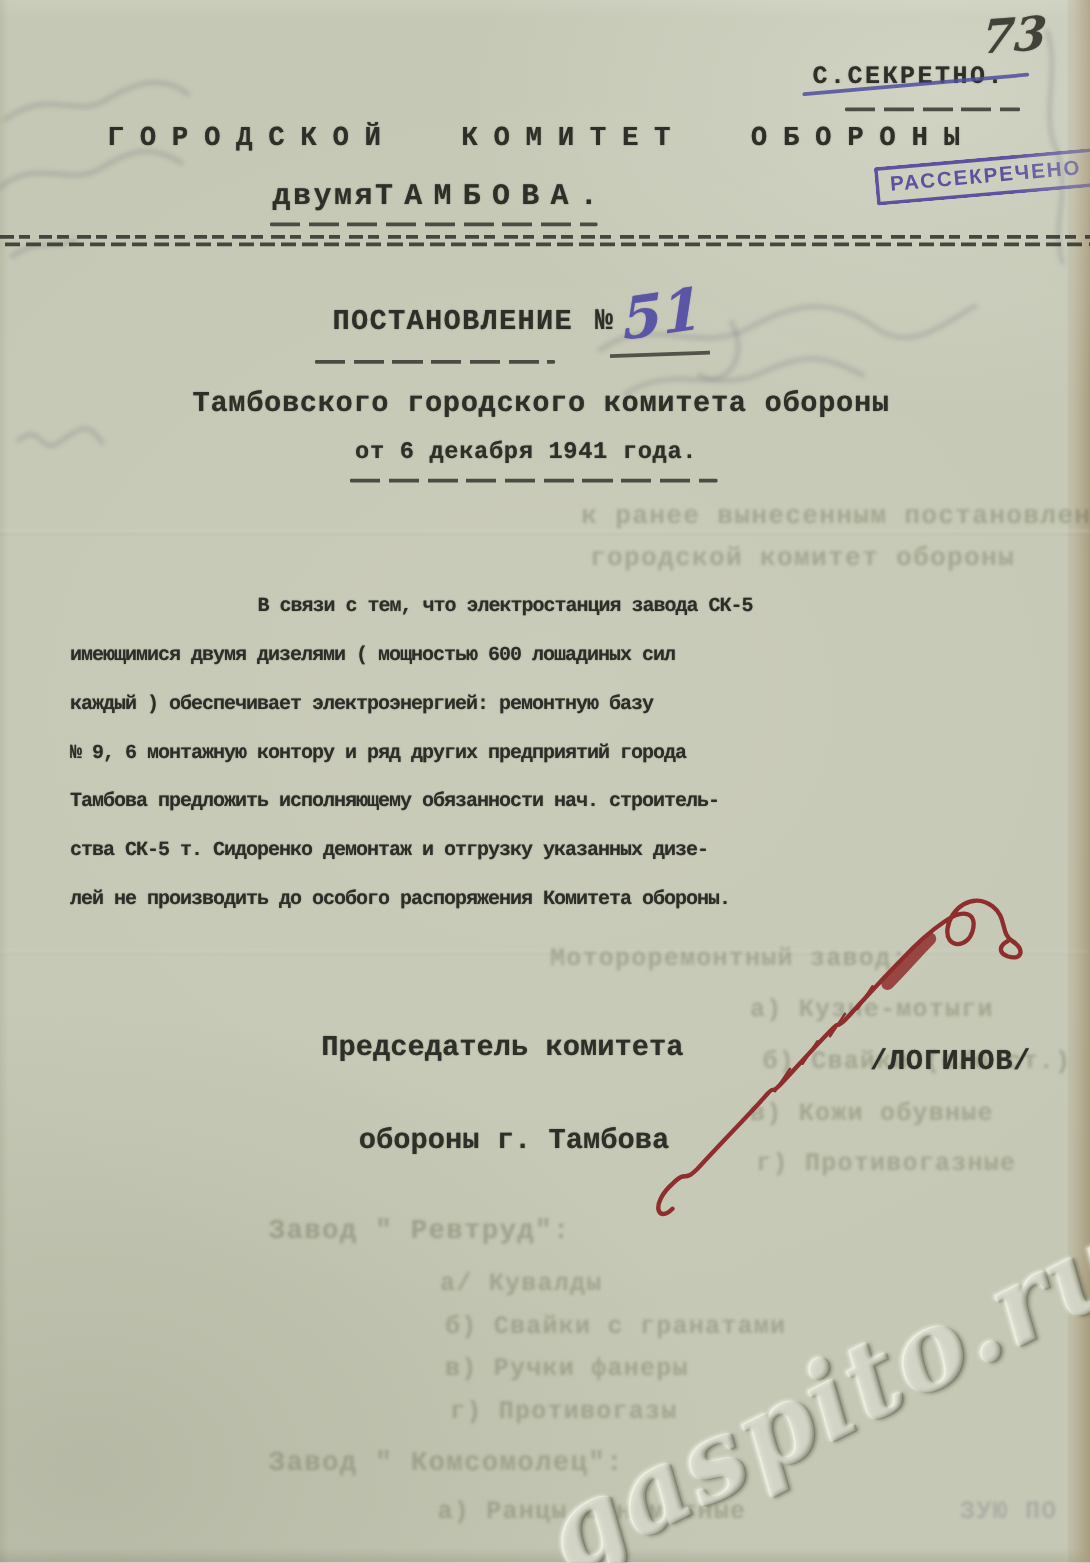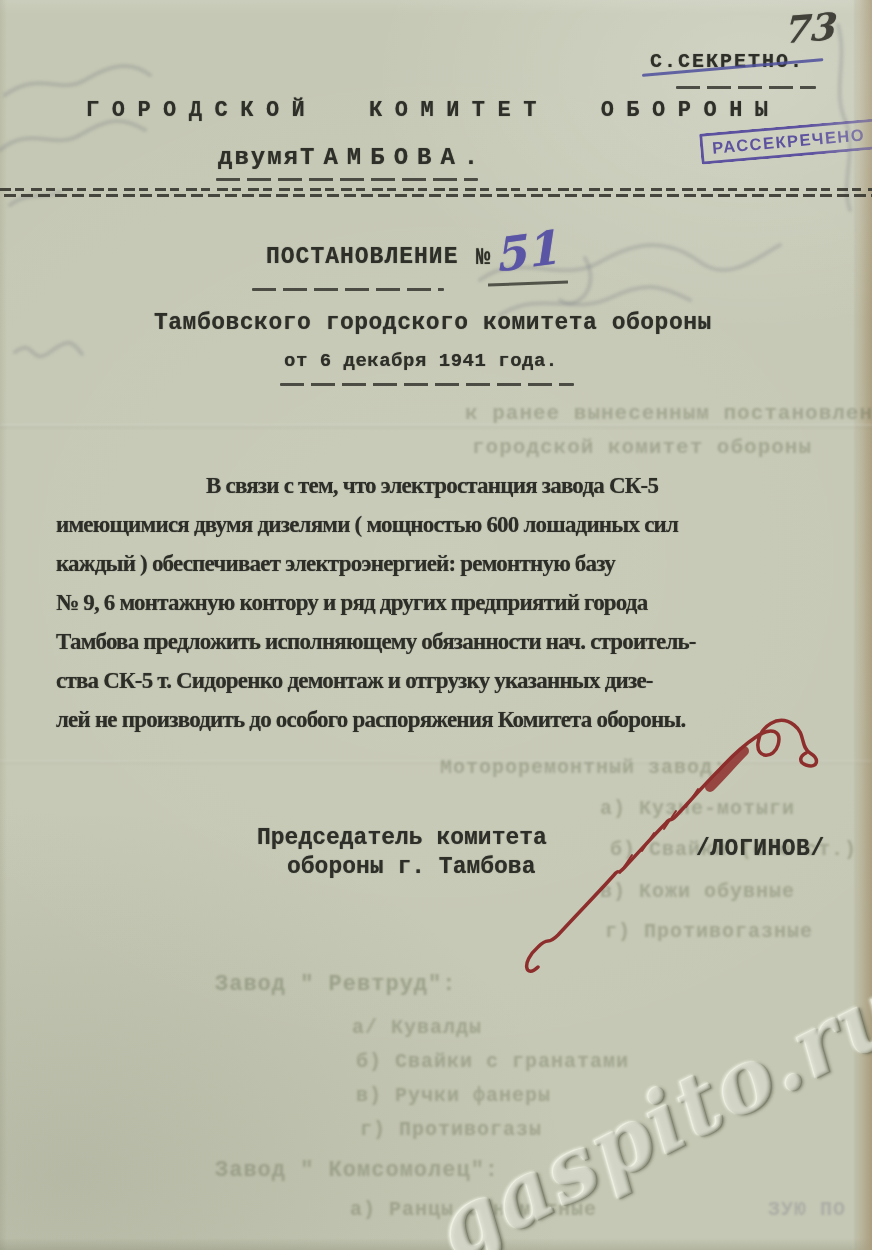--- a/index.html
+++ b/index.html
@@ -52,25 +52,25 @@
     -webkit-mask-image:linear-gradient(90deg,#000 62%,rgba(0,0,0,0.55) 100%);
     mask-image:linear-gradient(90deg,#000 62%,rgba(0,0,0,0.55) 100%);}
   .res-title{left:266px;top:244px;font-size:23px;letter-spacing:1px;}
   .res-numsign{left:476px;top:244px;font-size:24px;}
   .res-number{left:498px;top:224px;font-family:"DejaVu Serif",serif;font-style:italic;font-weight:700;
     font-size:46px;color:#5b55a6;transform:rotate(-8deg) skewX(-6deg);
     text-shadow:0 0 1px rgba(91,85,166,0.6);}
   .number-underline{left:488px;top:282px;width:80px;height:3px;background:#35352e;opacity:0.8;transform:rotate(-2deg);}
   .issuer1{left:154px;top:310px;font-size:23px;letter-spacing:0.5px;}
   .issuer2{left:284px;top:350px;font-size:19px;letter-spacing:0.5px;}
-  .body-par{left:56px;top:466px;font-size:23px;letter-spacing:-0.8px;line-height:39px;font-family:Liberation Serif, serif;}
+  .body-par{left:56px;top:466px;font-size:16px;letter-spacing:-0.8px;line-height:39px;}
   .body-par .line{white-space:nowrap;font-weight:700;text-shadow:0 0 1px rgba(47,47,41,0.6);}
   .body-par .indent{padding-left:150px;}
   .sig-role{left:257px;top:824px;font-size:23px;line-height:29px;}
-  .sig-role .r2{padding-left:30px;}
+  .sig-role .r2{padding-left:30px;margin-top:45px;}
   .sig-name{left:696px;top:836px;font-size:23px;letter-spacing:0.5px;}
   .watermark{left:410px;top:1068px;width:520px;text-align:center;
     font-family:"DejaVu Serif",serif;font-style:italic;font-weight:700;font-size:86px;letter-spacing:2px;
     transform:rotate(-27deg);color:rgba(198,201,183,0.38);
     text-shadow:-2px -2px 3px rgba(247,249,237,0.72), 2px 2px 3px rgba(86,90,70,0.5),
                 -1px -1px 0 rgba(247,249,237,0.5), 1px 1px 0 rgba(86,90,70,0.3);}
   .bleed{position:absolute;white-space:nowrap;font-weight:700;
     color:rgba(80,90,64,0.30);filter:blur(1.3px);letter-spacing:1px;}
   .bleed.violet{color:rgba(96,96,122,0.26);}
   svg.overlay{position:absolute;left:0;top:0;pointer-events:none;}

